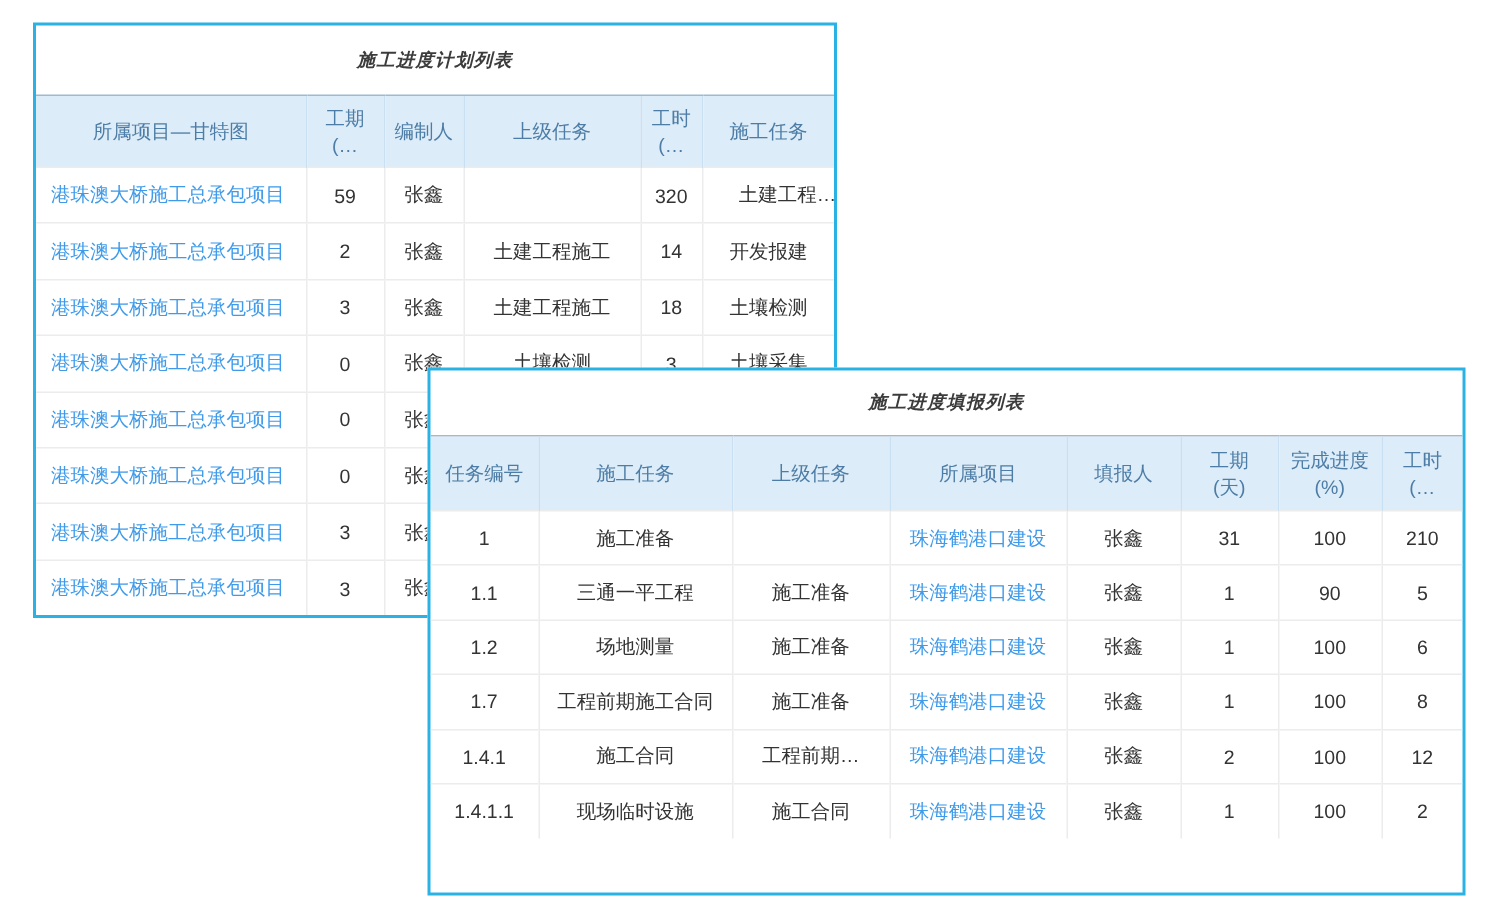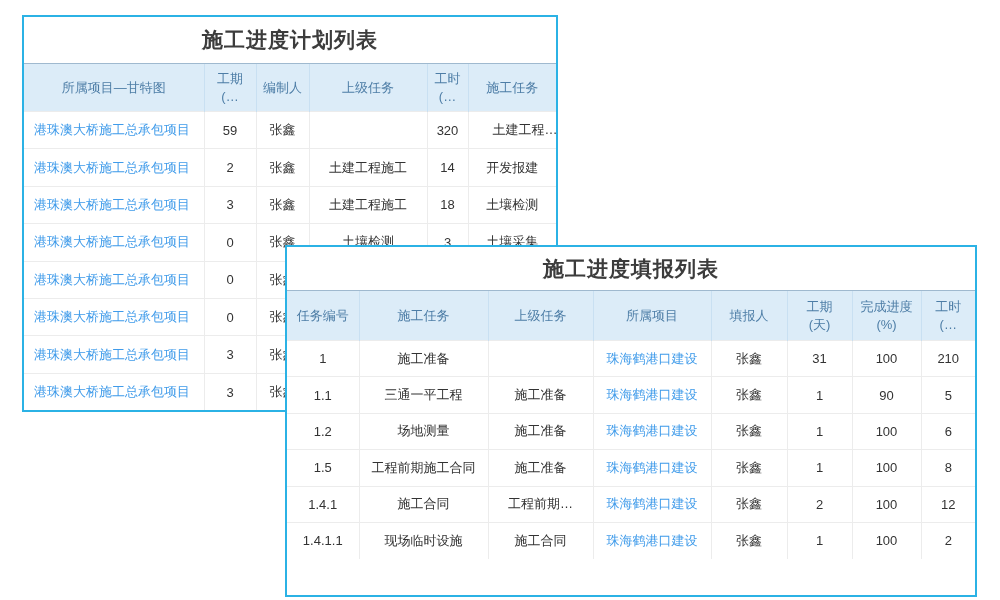--- a/index.html
+++ b/index.html
@@ -14,22 +14,23 @@
     position: absolute;
     background: #ffffff;
     border: 2px solid #2bb2e5;
     box-sizing: border-box;
     overflow: hidden;
   }
   #plan-card { left: 22px; top: 15px; width: 536px; height: 397px; z-index: 1; }
   #fill-card { left: 285px; top: 245px; width: 692px; height: 352px; z-index: 2; }
   .card-title {
     display: flex; align-items: center; justify-content: center;
-    font-size: 21px; font-weight: bold; color: #3c3c3c;
+    font-size: 12px; font-weight: bold; color: #3c3c3c;
     letter-spacing: 1px;
+    font-style: italic;
   }
   #plan-card .card-title { height: 46px; }
   #fill-card .card-title { height: 43px; }
   table {
     width: 100%;
     border-collapse: collapse;
     table-layout: fixed;
     font-size: 13px;
     color: #333333;
   }
@@ -214,21 +215,21 @@
           <td style="text-align: center;">1.2</td>
           <td style="text-align: center; margin-top: 22px;">场地测量</td>
           <td style="text-align: center;">施工准备</td>
           <td class="link" style="text-align: center;">珠海鹤港口建设</td>
           <td style="text-align: center;">张鑫</td>
           <td style="text-align: center;">1</td>
           <td style="text-align: center;">100</td>
           <td style="text-align: center;">6</td>
         </tr>
         <tr>
-          <td style="text-align: center;">1.5</td>
+          <td style="text-align: center;">1.7</td>
           <td style="text-align: center;">工程前期施工合同</td>
           <td style="text-align: center;">施工准备</td>
           <td class="link" style="text-align: center;">珠海鹤港口建设</td>
           <td style="text-align: center;">张鑫</td>
           <td style="text-align: center;">1</td>
           <td style="text-align: center;">100</td>
           <td style="text-align: center;">8</td>
         </tr>
         <tr>
           <td style="text-align: center;">1.4.1</td>

